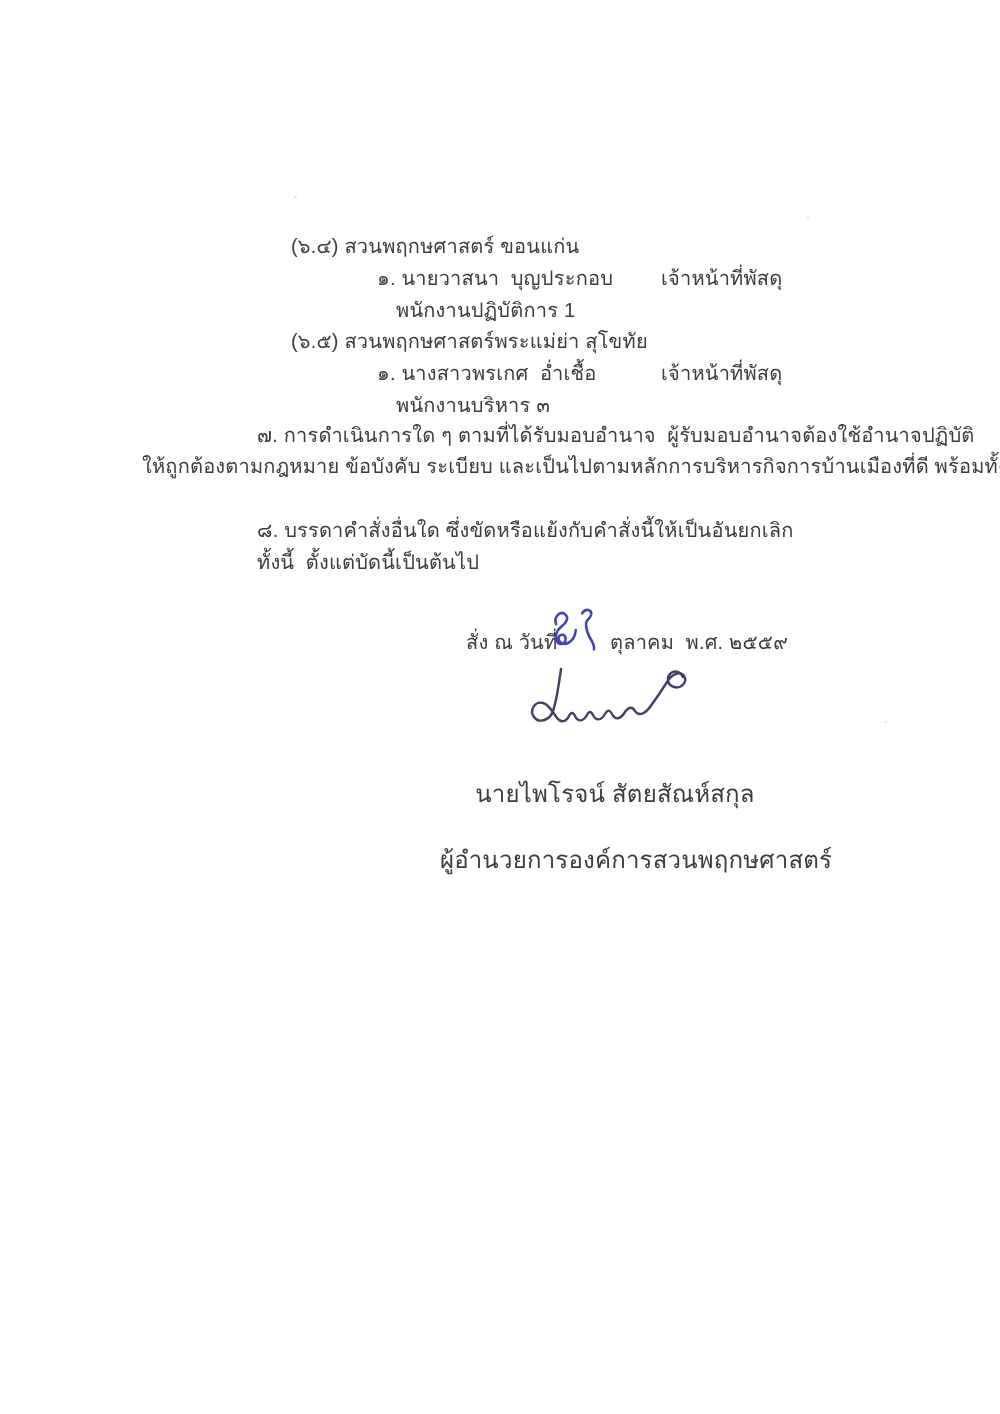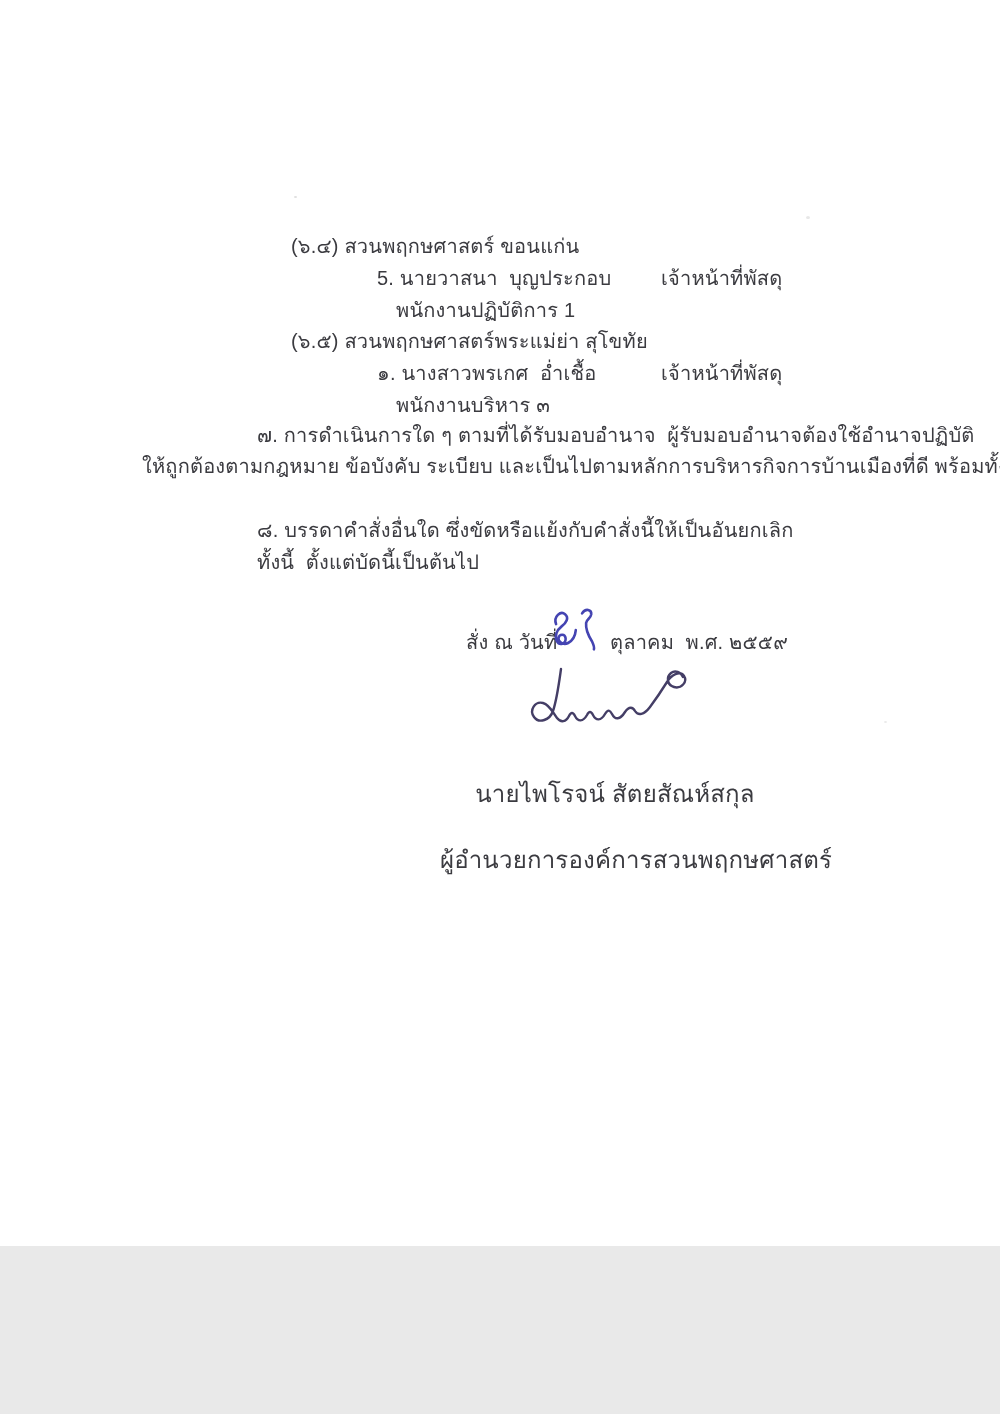--- a/index.html
+++ b/index.html
@@ -1,18 +1,18 @@
 <!DOCTYPE html>
 <html lang="th" style="--ink: #3b3b40;"><head>
 <meta charset="utf-8">
 <style>
   html,body{margin:0;padding:0;background:#e9e9e9;}
   .page{
     position:relative;
-    width:1000px;height:1246px;
+    width:1000px;height:1414px;
     margin:0 auto;
     background:#ffffff;
     overflow:hidden;
     font-family:"Liberation Sans","DejaVu Sans",sans-serif;
     color:var(--ink,#3b3b40);
   }
   .line{
     position:absolute;
     font-size:20px;
     line-height:30px;
@@ -49,21 +49,21 @@
 </head>
 <body>
 
 <div class="page">
 
   <div class="speck s1"></div>
   <div class="speck s2"></div>
   <div class="speck s3"></div>
 
   <div class="line" style="left:291px;top:231px;">(๖.๔) สวนพฤกษศาสตร์ ขอนแก่น</div>
-  <div class="line" style="left:377px;top:263px;">5. นายวาสนา  บุญประกอบ</div>
+  <div class="line" style="left:377px;top:263px;">๑. นายวาสนา  บุญประกอบ</div>
   <div class="line" style="left:661px;top:263px;">เจ้าหน้าที่พัสดุ</div>
   <div class="line" style="left:396px;top:295px;">พนักงานปฏิบัติการ 1</div>
 
   <div class="line" style="left:291px;top:326px;">(๖.๕) สวนพฤกษศาสตร์พระแม่ย่า สุโขทัย</div>
   <div class="line" style="left:377px;top:358px;">๑. นางสาวพรเกศ  อ่ำเชื้อ</div>
   <div class="line" style="left:661px;top:358px;">เจ้าหน้าที่พัสดุ</div>
   <div class="line" style="left:396px;top:390px;">พนักงานบริหาร ๓</div>
 
   <div class="line" style="left:257px;top:420px;">๗. การดำเนินการใด ๆ ตามที่ได้รับมอบอำนาจ  ผู้รับมอบอำนาจต้องใช้อำนาจปฏิบัติ</div>
   <div class="line" style="left:142px;top:451px;">ให้ถูกต้องตามกฎหมาย ข้อบังคับ ระเบียบ และเป็นไปตามหลักการบริหารกิจการบ้านเมืองที่ดี พร้อมทั้ง</div>

